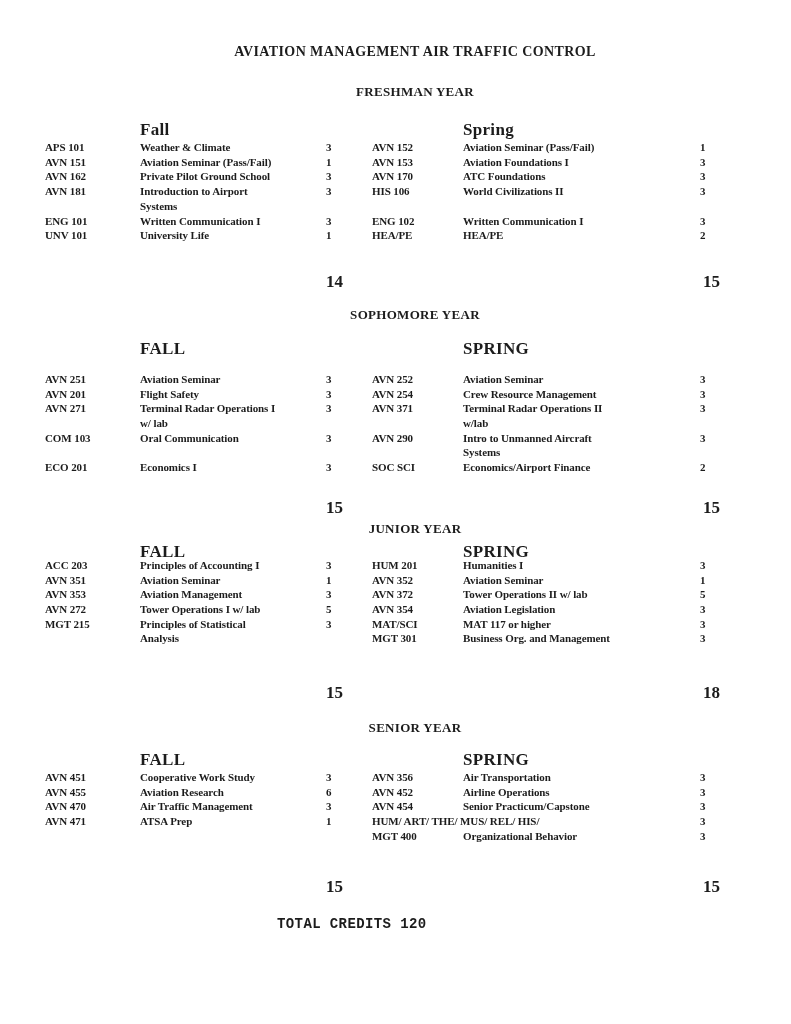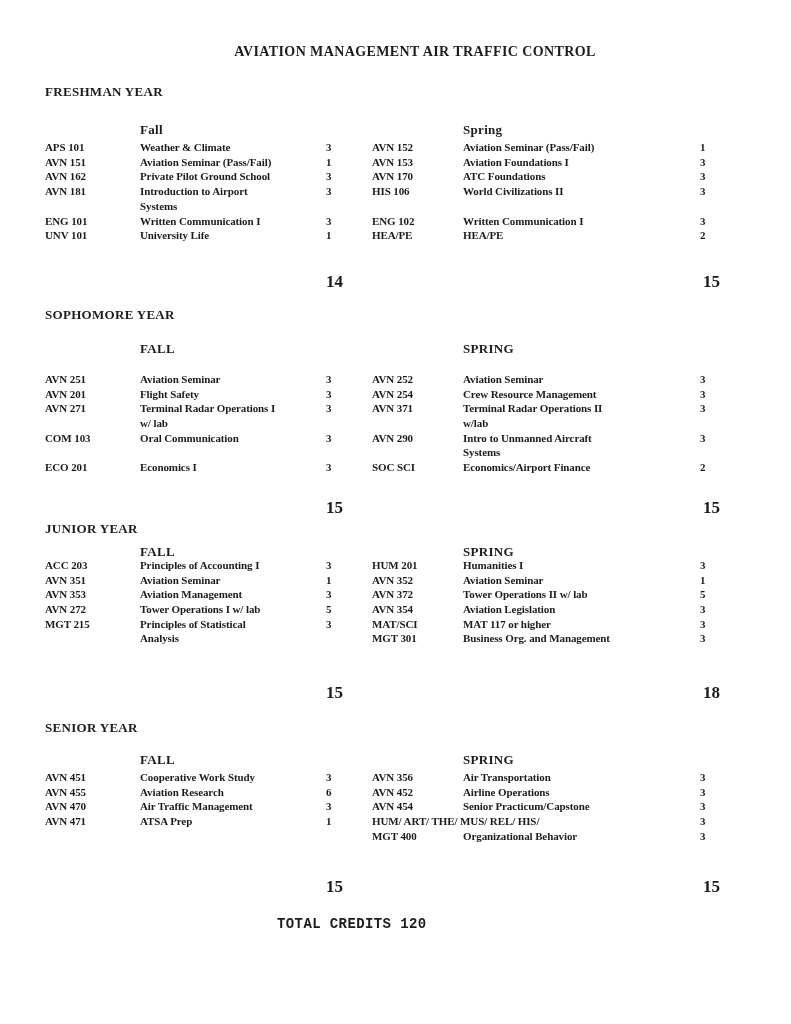--- a/index.html
+++ b/index.html
@@ -18,38 +18,38 @@
     overflow:hidden;
     background:#ffffff;
   }
   .content{width:746px;}
   .doc-title{
     width:740px;text-align:center;
     font-size:14px;line-height:16px;letter-spacing:.4px;
   }
   .doc-subtitle{margin-top:22px;}
   .year-heading{
-    width:740px;text-align:left;
+    width:740px;text-align:center;
     font-size:13px;line-height:16px;letter-spacing:.3px;
   }
   .sec-freshman{margin-top:24px;}
   .sec-sophomore{margin-top:18px;font-family:Liberation Serif, serif;}
   .sec-junior{margin-top:6px;}
   .sec-senior{margin-top:20px;}
 
   .columns{display:flex;align-items:flex-start;}
   .sec-freshman .columns{margin-top:22px;}
   .sec-sophomore .columns{margin-top:18px;}
   .sec-junior .columns{margin-top:7px;}
   .sec-senior .columns{margin-top:16px;}
 
   .sem{flex:none;}
   .sem-fall{width:327px;}
   .sem-spring{width:419px;}
-  .sem-header{font-size:13px;line-height:16px;letter-spacing:.3px;}
+  .sem-header{font-size:17px;line-height:16px;letter-spacing:.3px;}
   .sem-fall .sem-header{margin-left:95px;}
   .sem-spring .sem-header{margin-left:91px;}
 
   .grid{display:grid;}
   .sem-fall .grid{grid-template-columns:95px 186px 40px;}
   .sem-spring .grid{grid-template-columns:91px 237px 40px;}
   .sec-freshman .grid{margin-top:2px;}
   .sec-sophomore .grid{margin-top:15px;}
   .sec-junior .grid{margin-top:-2px;}
   .sec-senior .grid{margin-top:2px;}

